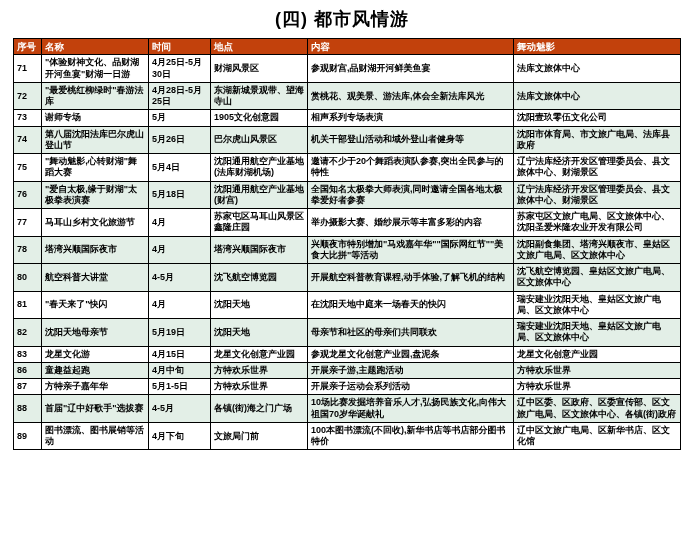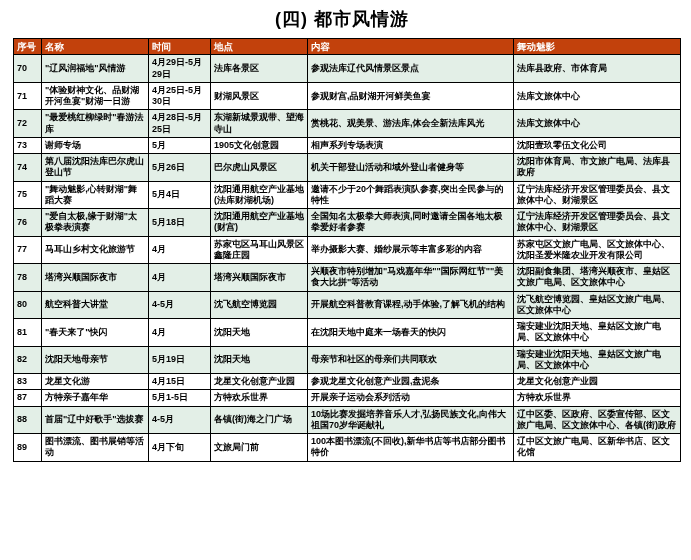--- a/index.html
+++ b/index.html
@@ -69,28 +69,20 @@
       <tr id="header-row">
           <th>序号</th>
           <th>名称</th>
           <th>时间</th>
           <th>地点</th>
           <th>内容</th>
           <th>舞动魅影</th>
         </tr>
     </thead>
     <tbody id="table-body">
-        <tr class="alt">
-          <td>70</td>
-          <td>"辽风润福地"风情游</td>
-          <td>4月29日-5月29日</td>
-          <td>法库各景区</td>
-          <td>参观法库辽代风情景区景点</td>
-          <td>法库县政府、市体育局</td>
-        </tr>
         <tr>
           <td>71</td>
           <td>"体验财神文化、品财湖开河鱼宴"财湖一日游</td>
           <td>4月25日-5月30日</td>
           <td>财湖风景区</td>
           <td>参观财宫,品财湖开河鲜美鱼宴</td>
           <td>法库文旅体中心</td>
         </tr>
         <tr class="alt">
           <td>72</td>
@@ -173,20 +165,28 @@
           <td>瑞安建业沈阳天地、皇姑区文旅广电局、区文旅体中心</td>
         </tr>
         <tr>
           <td>83</td>
           <td>龙星文化游</td>
           <td>4月15日</td>
           <td>龙星文化创意产业园</td>
           <td>参观龙星文化创意产业园,盘泥条</td>
           <td>龙星文化创意产业园</td>
         </tr>
+        <tr class="alt">
+          <td>86</td>
+          <td>童趣益起跑</td>
+          <td>4月中旬</td>
+          <td>方特欢乐世界</td>
+          <td>开展亲子游,主题跑活动</td>
+          <td>方特欢乐世界</td>
+        </tr>
         <tr>
           <td>87</td>
           <td>方特亲子嘉年华</td>
           <td>5月1-5日</td>
           <td>方特欢乐世界</td>
           <td>开展亲子运动会系列活动</td>
           <td>方特欢乐世界</td>
         </tr>
         <tr class="alt">
           <td>88</td>

